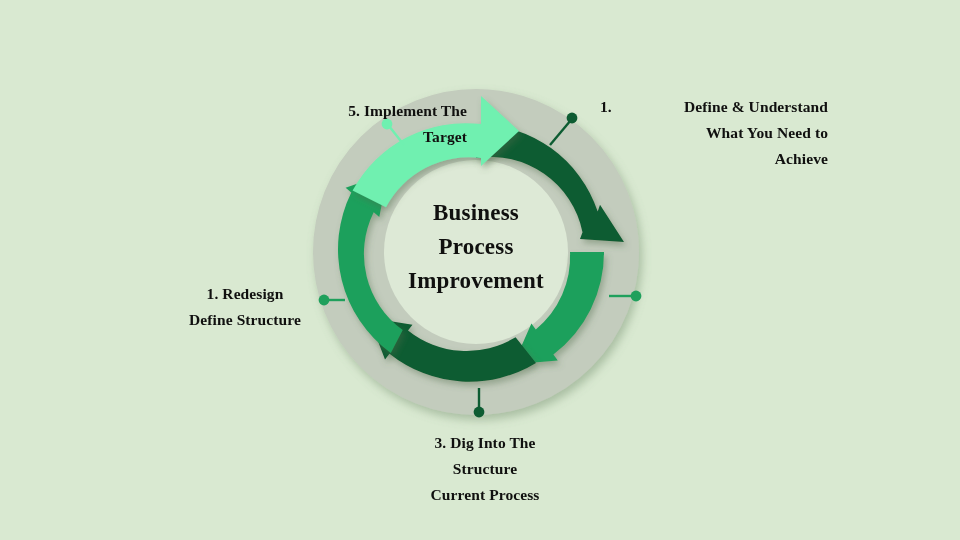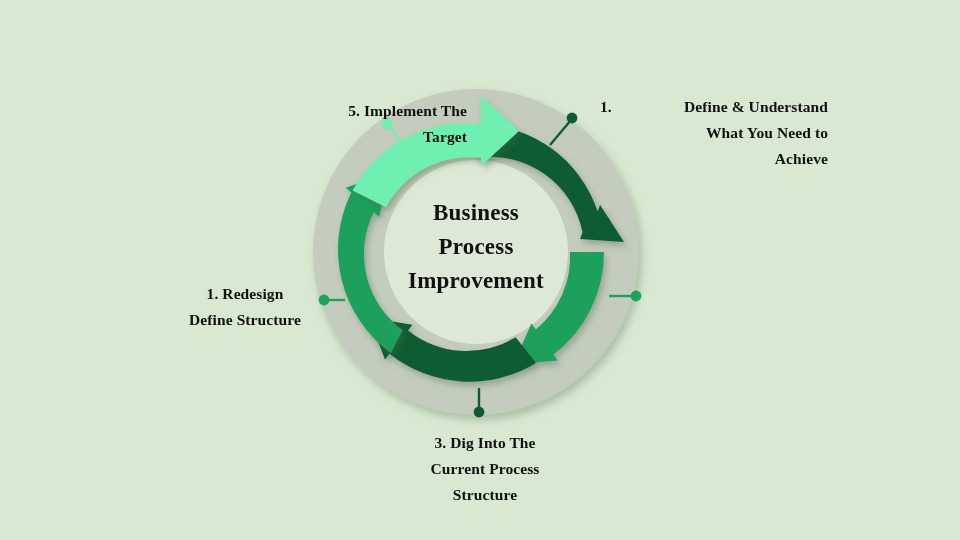--- a/index.html
+++ b/index.html
@@ -202,22 +202,22 @@
 
   <div class="label" id="label-1">
     <span class="num">1.</span><span class="txt"><span>Define &amp; Understand</span><br><span>What You Need to</span><br><span>Achieve</span></span>
   </div>
 
   <div class="label" id="label-2">
   </div>
 
   <div class="label" id="label-3">
     <div>3.  Dig Into The</div>
+    <div>Structure</div>
     <div>Current Process</div>
-    <div>Structure</div>
   </div>
 
   <div class="label" id="label-4">
     <div>1.  Redesign</div>
     <div>Define Structure</div>
   </div>
 
   <div class="label" id="label-5">
     <div>5. Implement The</div>
     <div>Target</div>

